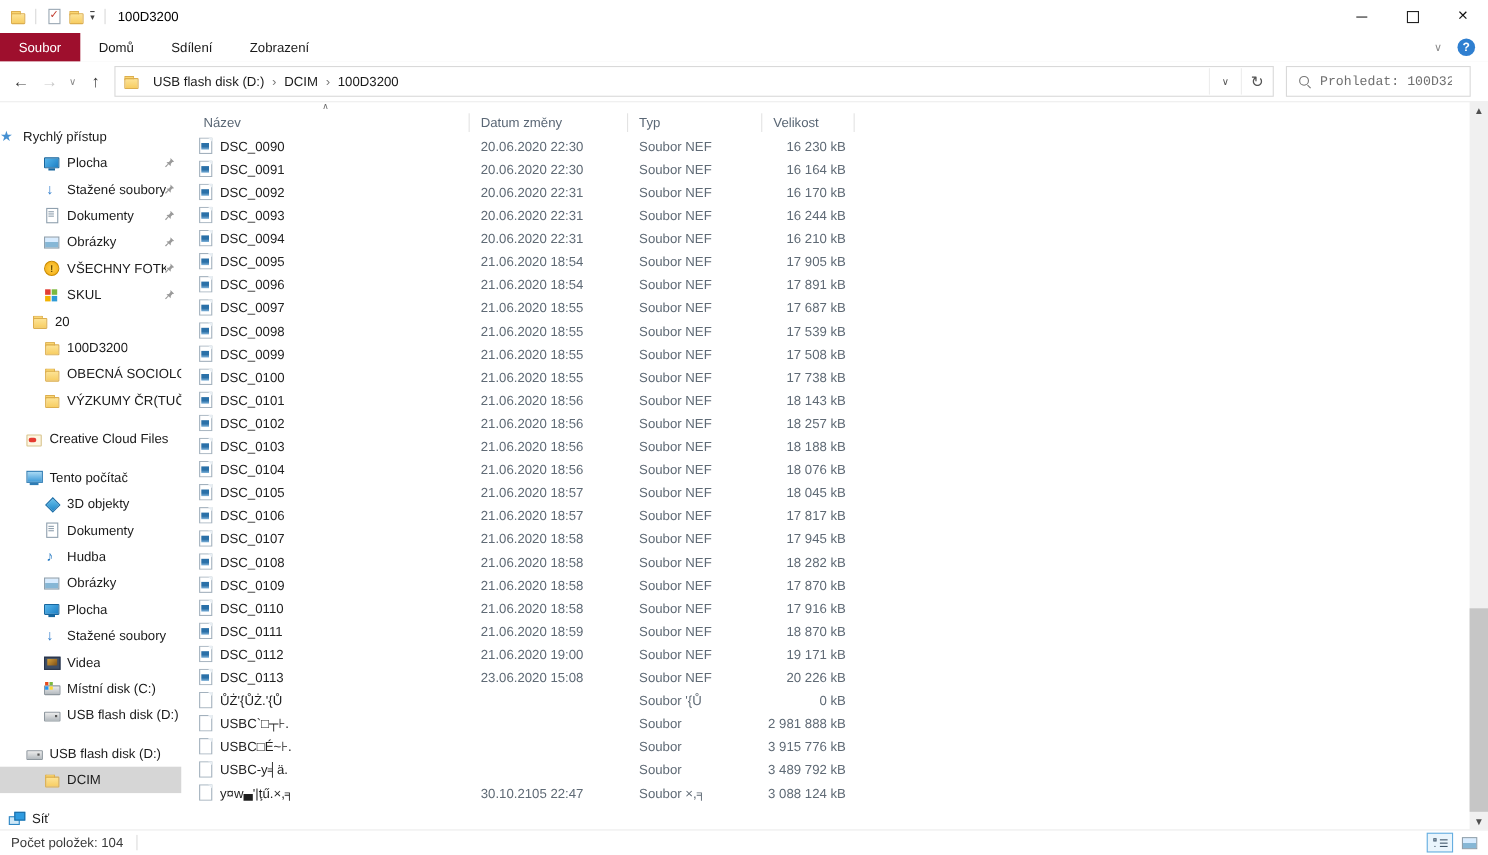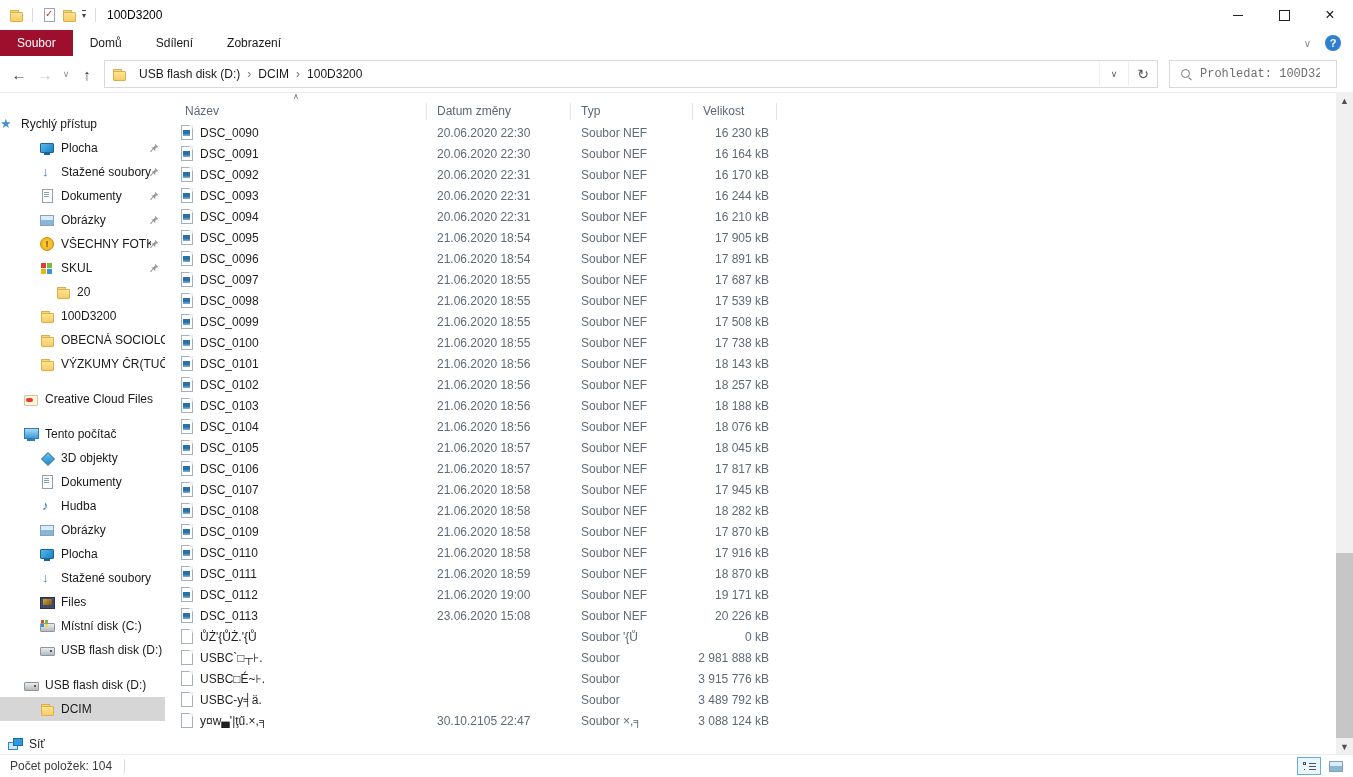--- a/index.html
+++ b/index.html
@@ -217,21 +217,21 @@
           <path fill="#9a9a9a" d="M9.5 1l5.5 5.5-2.6.5-2.3 2.3-.3 3.7-2.9-2.9L3 14.6l-1.4-1.4 4.2-3.9-2.1-2.1 3.7-.3L9.6 4z"></path>
         </svg>
       </div>
       <div class="side-item" style="padding-left:40px">
         <span class="ico ico-tiles"></span>
         <span class="side-label" style="margin-right:26px">SKUL</span>
         <svg class="pin" width="10" height="10" viewBox="0 0 16 16">
           <path fill="#9a9a9a" d="M9.5 1l5.5 5.5-2.6.5-2.3 2.3-.3 3.7-2.9-2.9L3 14.6l-1.4-1.4 4.2-3.9-2.1-2.1 3.7-.3L9.6 4z"></path>
         </svg>
       </div>
-      <div class="side-item" style="padding-left:56px">
+      <div class="side-item" style="padding-left:29px">
         <span class="ico ico-folder"></span>
         <span class="side-label">20</span>
       </div>
       <div class="side-item" style="padding-left:40px">
         <span class="ico ico-folder"></span>
         <span class="side-label">100D3200</span>
       </div>
       <div class="side-item" style="padding-left:40px">
         <span class="ico ico-folder"></span>
         <span class="side-label">OBECNÁ SOCIOLOG</span>
@@ -267,21 +267,21 @@
       <div class="side-item" style="padding-left:40px">
         <span class="ico ico-monitor"></span>
         <span class="side-label">Plocha</span>
       </div>
       <div class="side-item" style="padding-left:40px">
         <span class="ico ico-download"></span>
         <span class="side-label">Stažené soubory</span>
       </div>
       <div class="side-item" style="padding-left:40px">
         <span class="ico ico-video"></span>
-        <span class="side-label">Files</span>
+        <span class="side-label">Videa</span>
       </div>
       <div class="side-item" style="padding-left:40px">
         <span class="ico ico-disk-c"></span>
         <span class="side-label">Místní disk (C:)</span>
       </div>
       <div class="side-item" style="padding-left:40px">
         <span class="ico ico-usb"></span>
         <span class="side-label">USB flash disk (D:)</span>
       </div>
       <div class="side-item gap" style="padding-left:24px">

